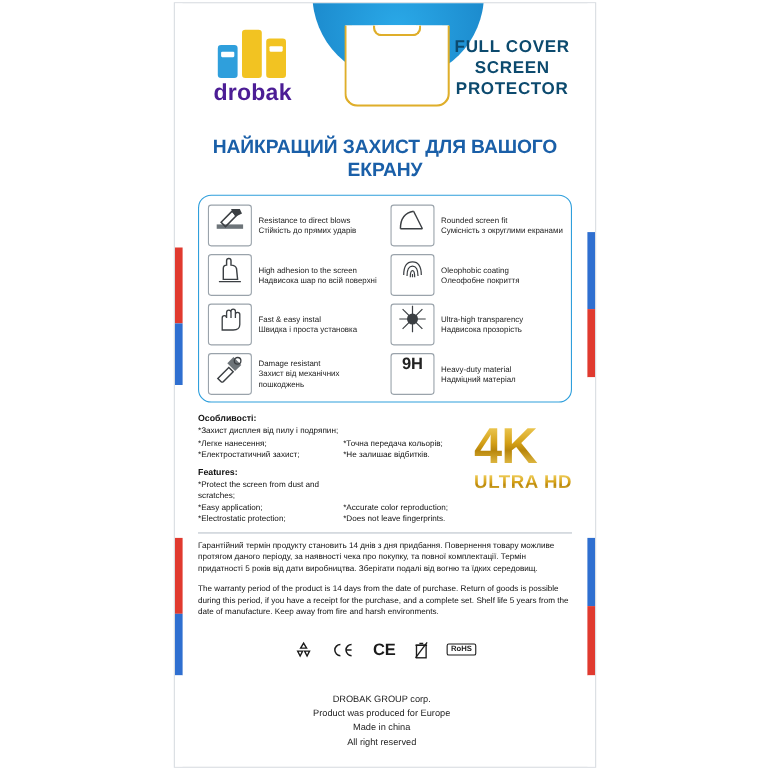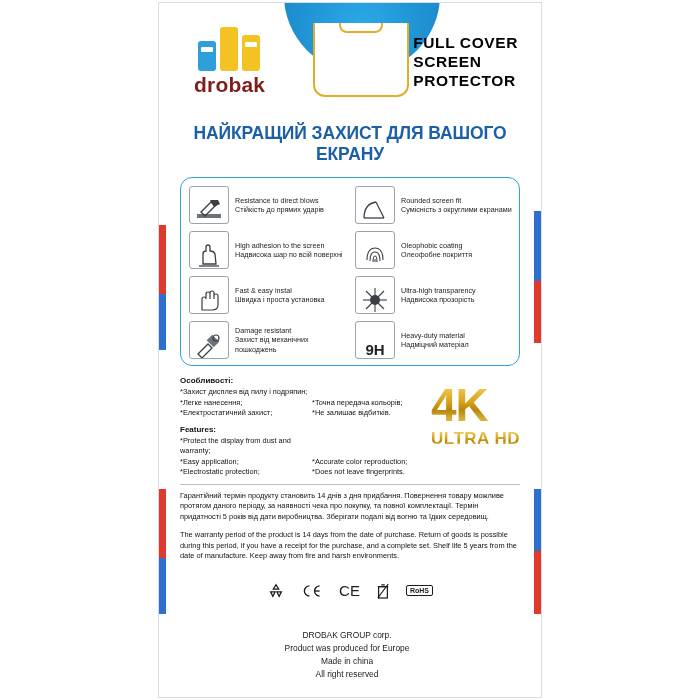--- a/index.html
+++ b/index.html
@@ -123,31 +123,31 @@
     content: "";
     position: absolute;
     left: 3px; top: 7px;
     width: 12px; height: 5px;
     background: #ffffff;
     border-radius: 1px;
   }
   .logo-text {
     font-size: 21px;
     font-weight: bold;
-    color: #7f1d1d;
+    color: #4c1d95;
     letter-spacing: 0.2px;
     margin-top: 2px;
     margin-left: 2px;
   }
   .header-title {
     position: absolute;
     right: 16px;
     top: 30px;
-    text-align: left;
-    color: #000000;
+    text-align: center;
+    color: #0c4a6e;
     font-weight: bold;
     font-size: 15.5px;
     line-height: 19px;
     letter-spacing: 0.6px;
   }
 
   
   .banner {
     text-align: center;
     color: #1a5fa8;
@@ -178,21 +178,21 @@
     gap: 6px;
     min-height: 38px;
   }
   .f-icon {
     flex: 0 0 auto;
     width: 38px;
     height: 36px;
     border: 1px solid #9aa3ab;
     border-radius: 3px;
     display: flex;
-    align-items: flex-end;
+    align-items: flex-start;
     justify-content: center;
     background: #fff;
   }
   .f-icon svg { display: block; }
   .f-txt {
     font-size: 7.2px;
     line-height: 9.5px;
     color: #1b1b1b;
   }
   .f-txt .l2 { display: block; }
@@ -267,21 +267,21 @@
   
   .compliance {
     display: flex;
     justify-content: center;
     align-items: center;
     gap: 16px;
     margin-top: 18px;
     color: #1b1b1b;
   }
   .comp-item { display: flex; align-items: center; justify-content: center; height: 22px; }
-  .ce-mark { font-size: 15px; font-weight: normal; letter-spacing: 0px; }
+  .ce-mark { font-size: 15px; font-weight: bold; letter-spacing: 0px; }
   .rohs-box {
     border: 1.6px solid #1b1b1b;
     border-radius: 2px;
     padding: 1px 3px;
     font-size: 7px;
     font-weight: bold;
   }
 
   
   .footer {
@@ -481,21 +481,21 @@
             <span>*Легке нанесення;</span>
             <span>*Точна передача кольорів;</span>
           </div>
           <div class="spec-row">
             <span>*Електростатичний захист;</span>
             <span>*Не залишає відбитків.</span>
           </div>
           <div class="spec-gap"></div>
           <h4>Features:</h4>
           <div class="spec-row">
-            <span>*Protect the display from dust and warranty;</span>
+            <span>*Protect the screen from dust and scratches;</span>
             <span></span>
           </div>
           <div class="spec-row">
             <span>*Easy application;</span>
             <span>*Accurate color reproduction;</span>
           </div>
           <div class="spec-row">
             <span>*Electrostatic protection;</span>
             <span>*Does not leave fingerprints.</span>
           </div>

